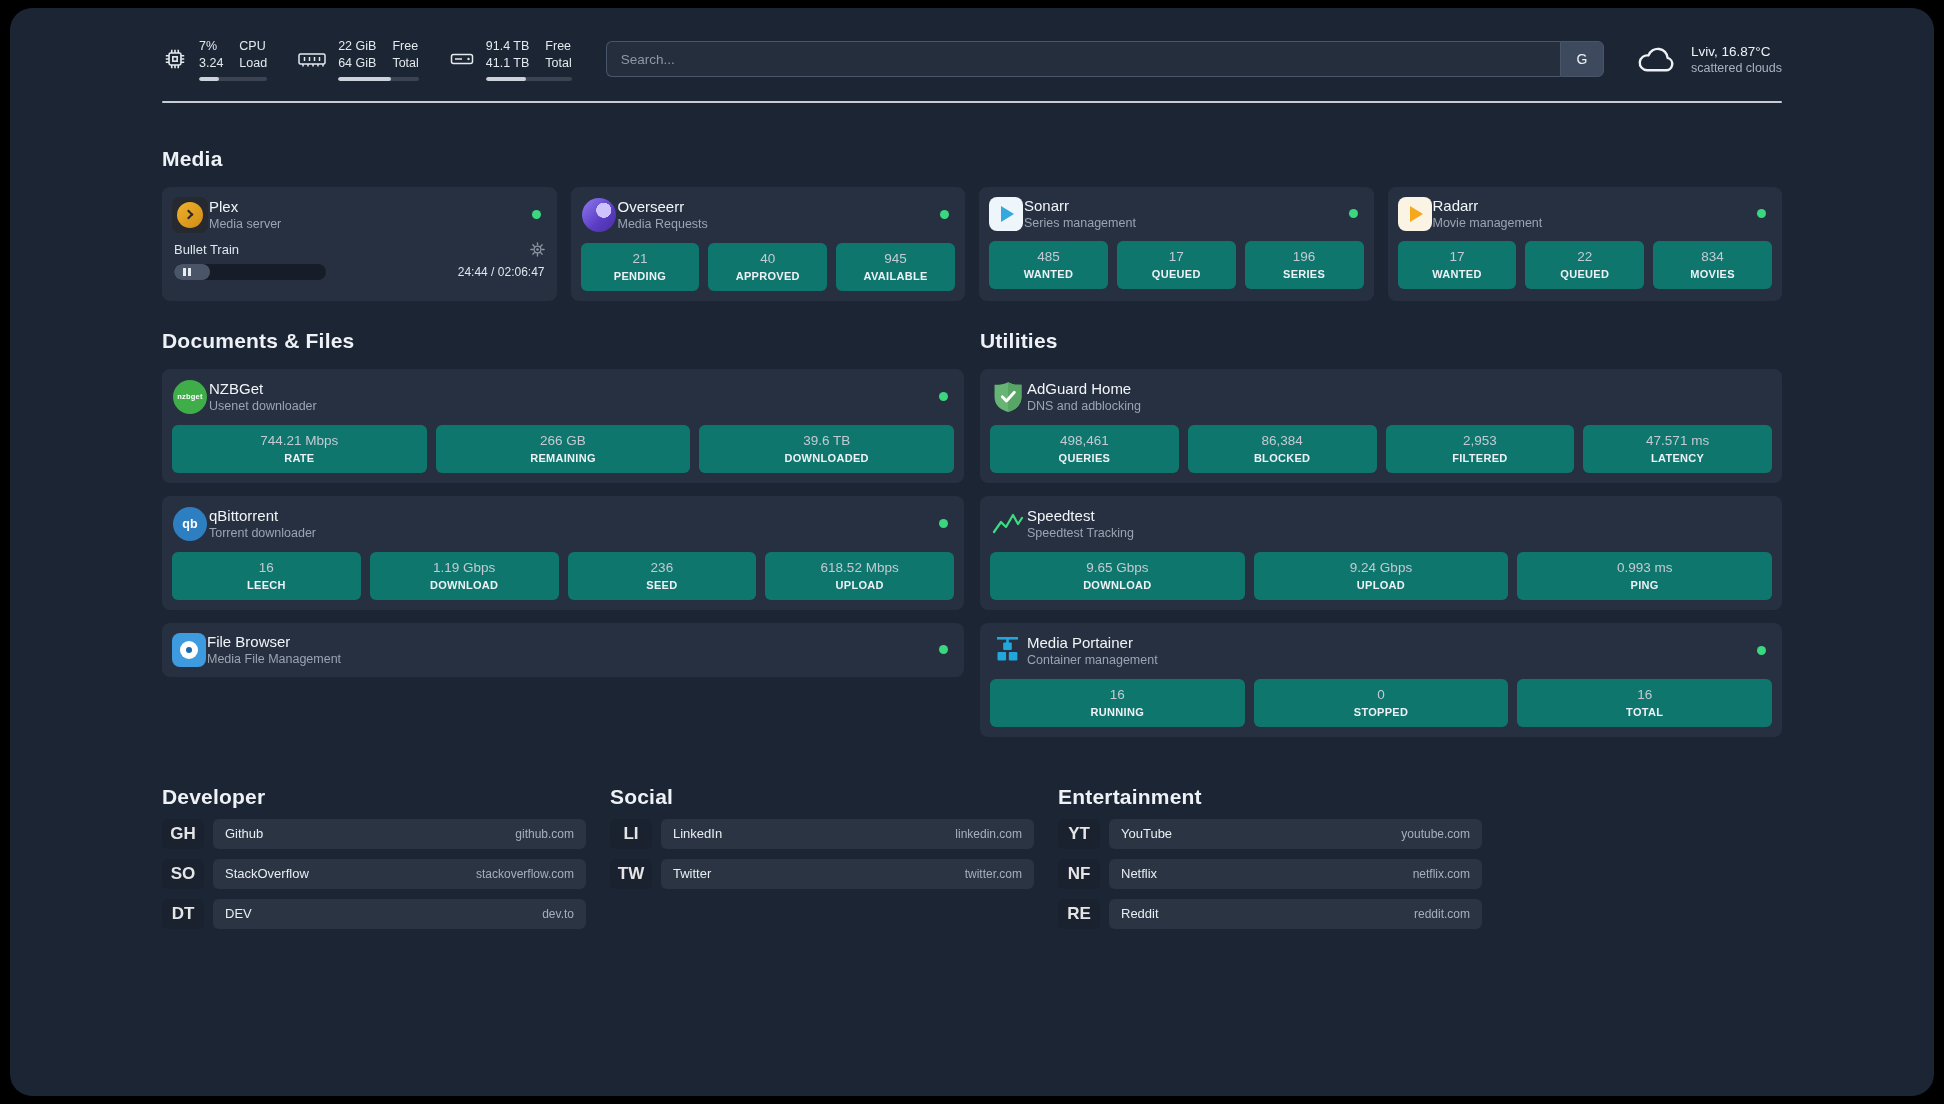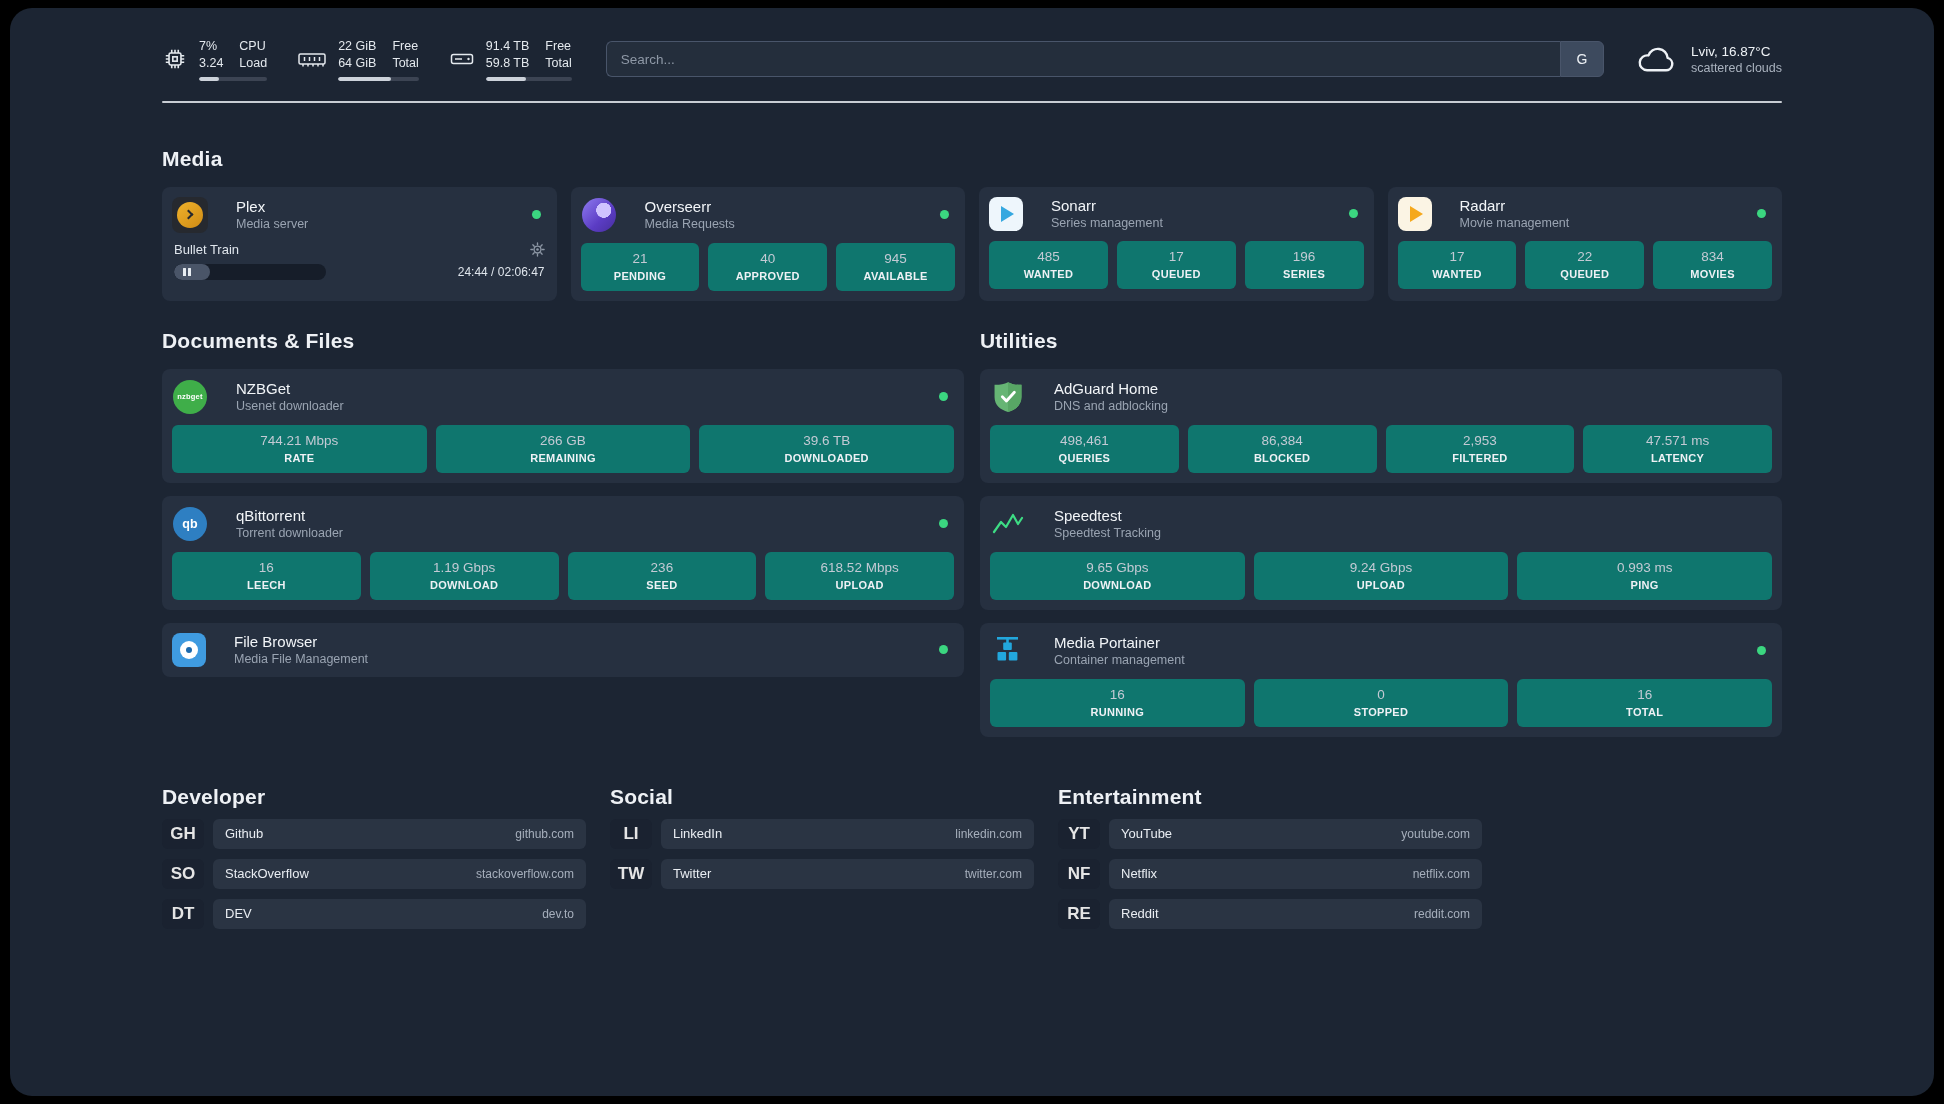--- a/index.html
+++ b/index.html
@@ -48,21 +48,21 @@
 
   
   .sec-title { font-size:21px; font-weight:600; color:#eef1f5; margin:0 0 16px; letter-spacing:.2px; }
   .section-media { margin-top:44px; }
   .two-col { margin-top:28px; display:grid; grid-template-columns:1fr 1fr; gap:16px; align-items:start; }
   .stack { display:flex; flex-direction:column; gap:13px; }
   .media-grid { display:grid; grid-template-columns:repeat(4,1fr); gap:14px; }
 
   
   .card { background:#263040; border-radius:8px; padding:10px; cursor:pointer; }
-  .card-head { display:flex; align-items:center; gap:28px; }
+  .card-head { display:flex; align-items:center; gap:1px; }
   .app-icon { width:36px; height:36px; flex:none; display:flex; align-items:center; justify-content:center; }
   .app-meta { min-width:0; }
   .app-name { font-size:15px; font-weight:500; color:#f2f5f8; }
   .app-desc { font-size:12.5px; color:#9aa4b2; margin-top:2px; }
   .dot { width:9px; height:9px; border-radius:50%; background:#3bd680; margin-left:auto; margin-right:6px; flex:none; }
 
   .stats { display:grid; gap:9px; margin-top:10px; }
   .cols-3 { grid-template-columns:repeat(3,1fr); }
   .cols-4 { grid-template-columns:repeat(4,1fr); }
   .tile { background:#0f766e; border-radius:6px; text-align:center; padding:8px 4px 9px; }
@@ -167,21 +167,21 @@
       <div class="sys">
         <svg width="26" height="26" viewBox="0 0 26 24" fill="none" stroke="#e4e9ee" stroke-width="1.5">
           <rect x="2.5" y="7.5" width="21" height="9" rx="2"></rect>
           <circle cx="19.5" cy="12" r="1.2" fill="#e4e9ee" stroke="none"></circle>
           <path d="M6 12h7"></path>
         </svg>
         <div class="sys-body">
           <div class="sys-rows">
             <div class="sys-col">
               <span>91.4 TB</span>
-              <span>59.8 TB</span>
+              <span>41.1 TB</span>
             </div>
             <div class="sys-col">
               <span>Free</span>
               <span>Total</span>
             </div>
           </div>
           <div class="bar">
             <div class="bar-fill" style="width: 47%;"></div>
           </div>
         </div>

